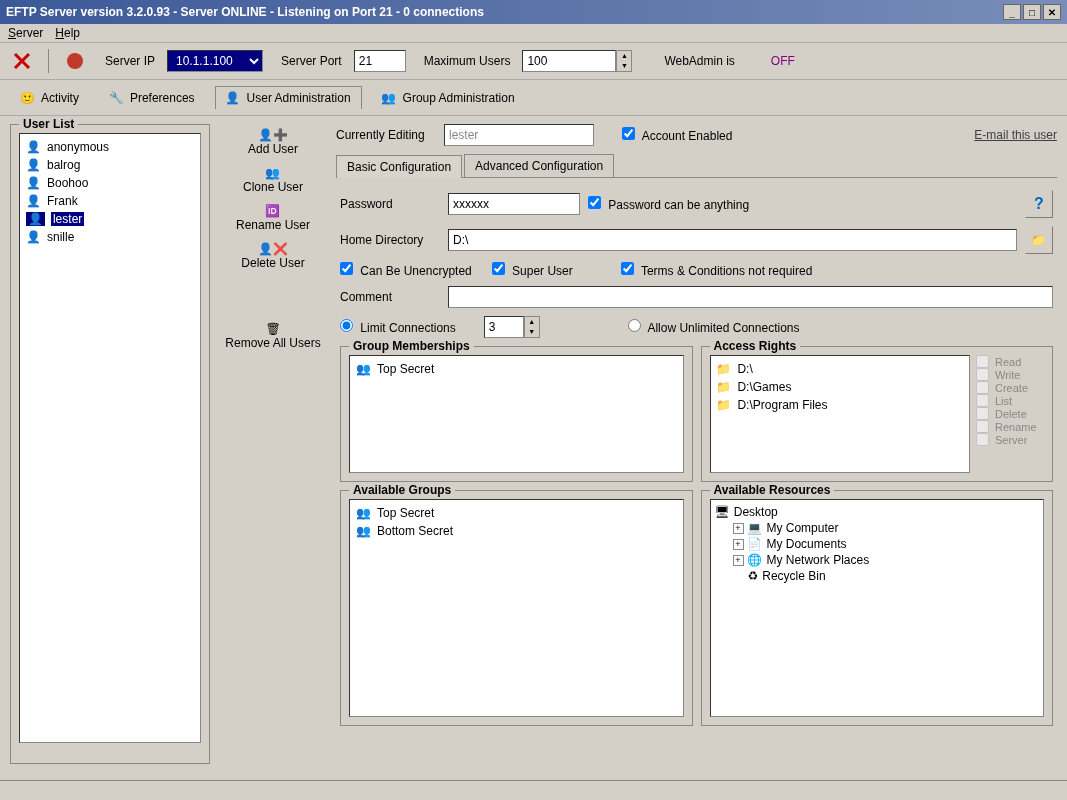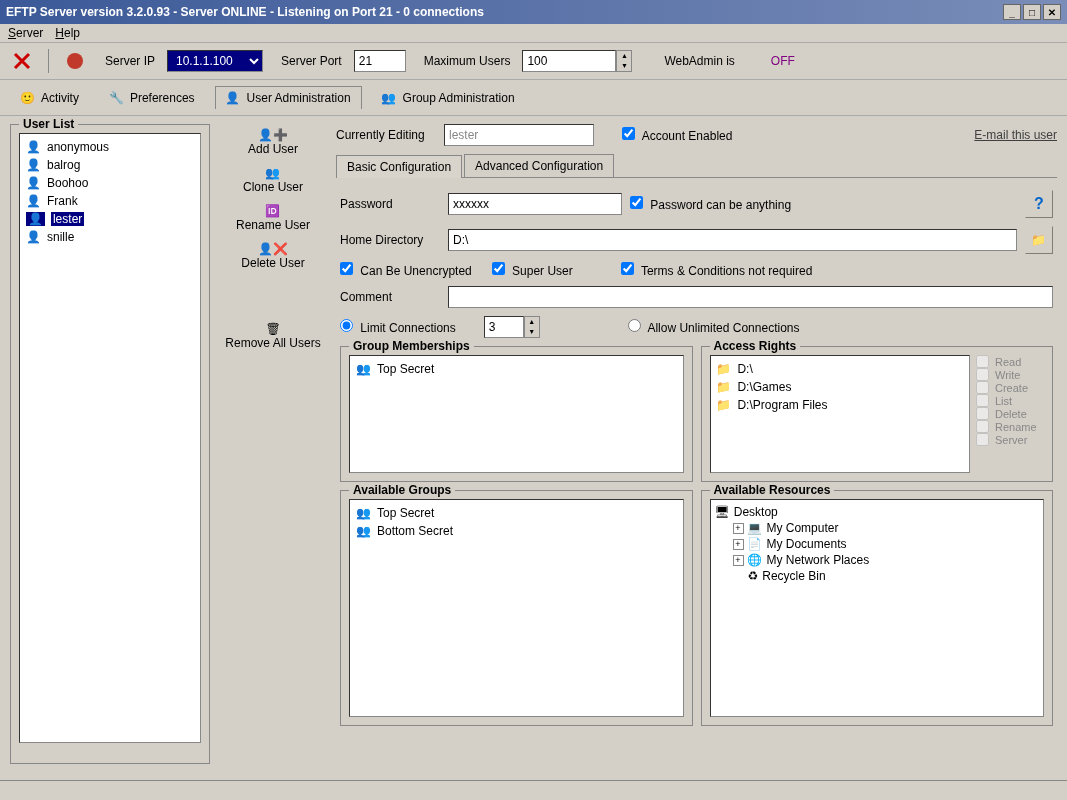--- a/index.html
+++ b/index.html
@@ -357,21 +357,21 @@
       </div>
 
       <div class="inner-tabs">
         <div class="inner-tab active">Basic Configuration</div>
         <div class="inner-tab">Advanced Configuration</div>
       </div>
 
       <div class="form-area">
         <div class="row">
           <label>Password</label>
-          <input type="text" style="width: 174px;" value="xxxxxx">
+          <input type="text" style="width: 132px;" value="xxxxxx">
           <label>
             <input type="checkbox" checked="" style="">
             <span>Password can be anything</span>
           </label>
           <span style="flex:1"></span>
           <div class="help-btn">
               <span style="color:#06c;font-weight:bold;font-size:16px">?</span>
             </div>
         </div>
         <div class="row">

